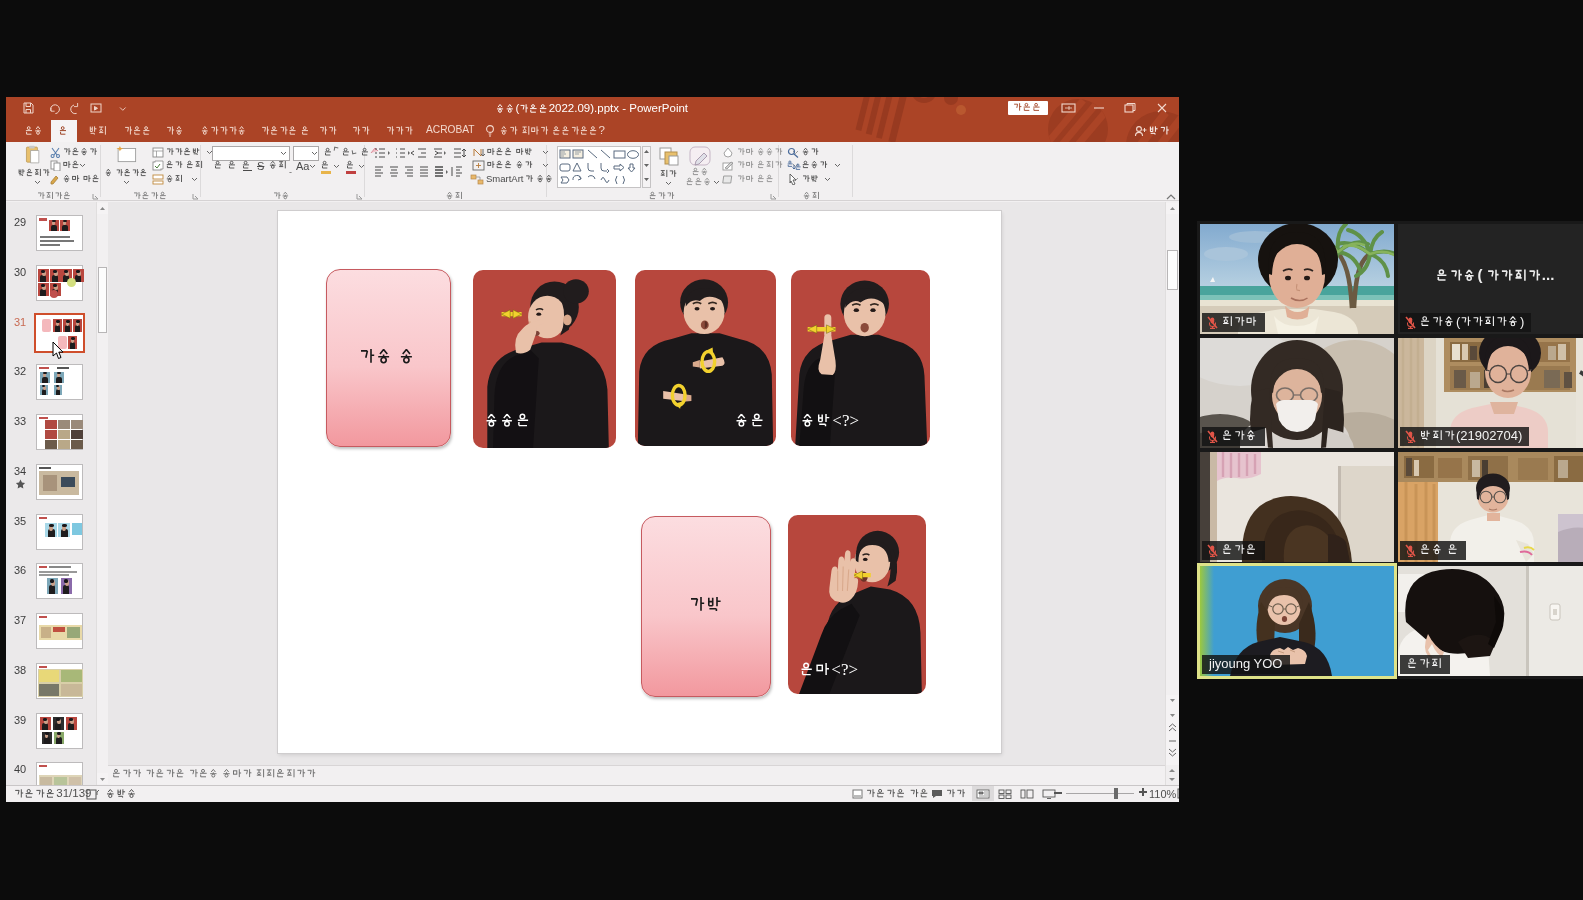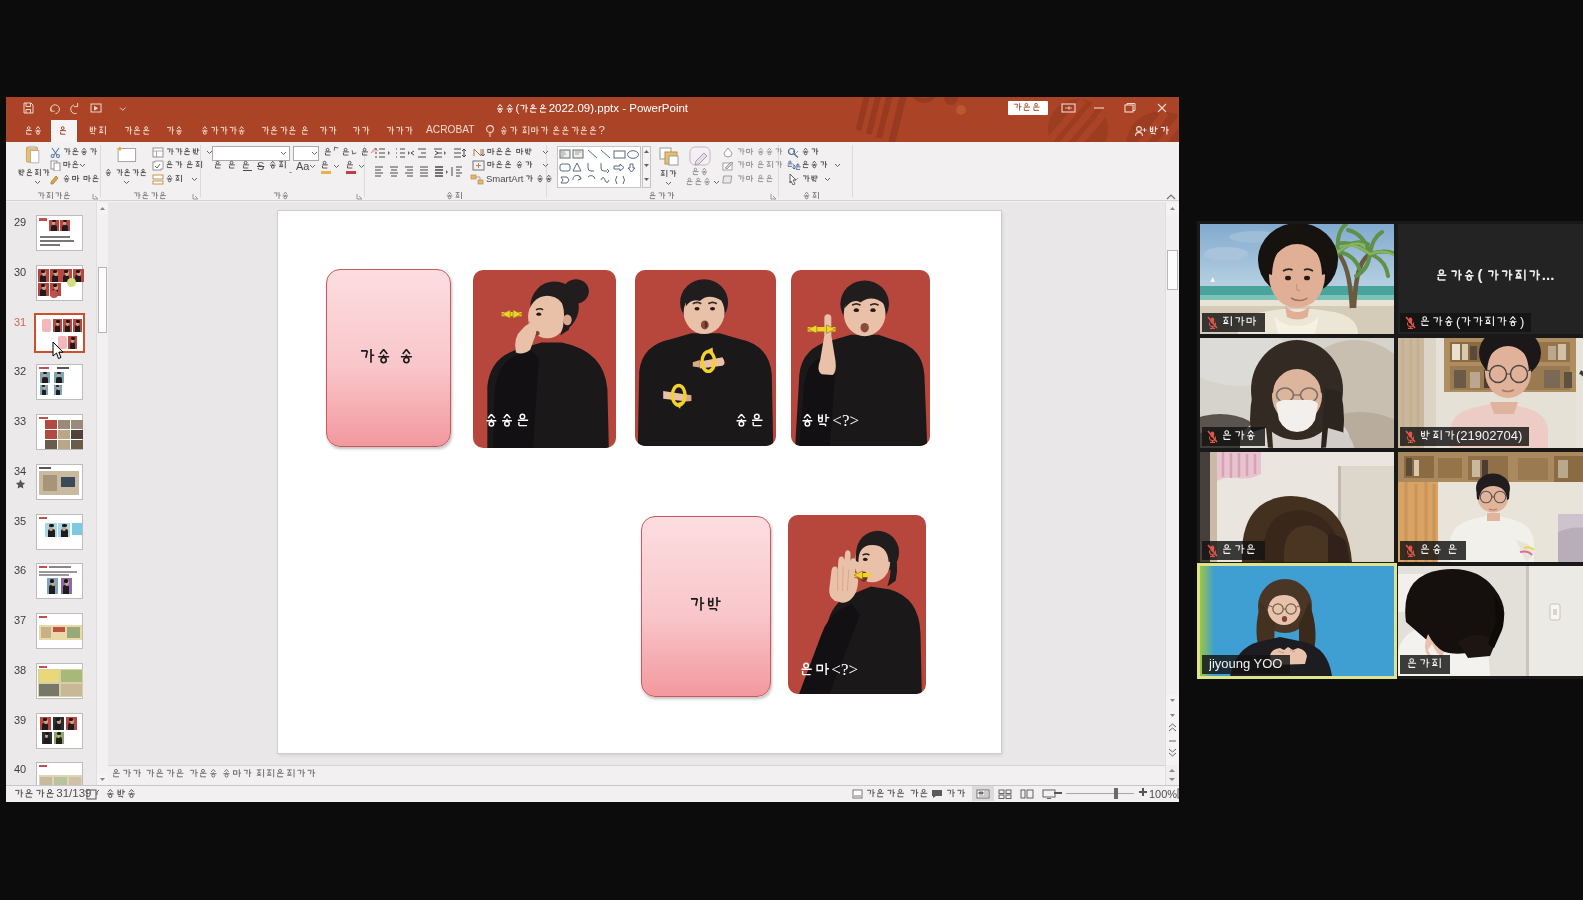--- a/index.html
+++ b/index.html
@@ -1190,21 +1190,21 @@
         <g fill="none" stroke="#555" stroke-width="0.9">
           <rect x="1" y="1" width="12" height="7"></rect>
           <path d="M5 9.5h4"></path>
         </g>
       </svg>
 <div class="abs" style="left:1048px;top:695px;width:8px;height:1.5px;background:#555"></div>
 <div class="abs" style="left:1060px;top:696px;width:68px;height:1px;background:#a8a6a7"></div>
 <div class="abs" style="left:1108px;top:691px;width:4px;height:11px;background:#6a6a6a"></div>
 <div class="abs" style="left:1133px;top:694px;width:8px;height:1.5px;background:#555"></div>
 <div class="abs" style="left:1133px;top:691px;width:1.5px;height:8px;background:#555;margin-left:3px"></div>
-<div class="abs" style="left:1143px;top:691px;font-size:11px;color:#4e4e4e">100%</div>
+<div class="abs" style="left:1143px;top:691px;font-size:11px;color:#4e4e4e">110%</div>
 <svg class="abs" style="left:1171px;top:691px" width="12" height="11" viewBox="0 0 12 11">
         <g stroke="#555" fill="none" stroke-width="1">
           <rect x="1" y="1" width="10" height="9"></rect>
           <path d="M3 5.5h6M6 2.5v6M4 4l-1.5 1.5L4 7M8 4l1.5 1.5L8 7" stroke-width="0.7"></path>
         </g>
       </svg>
 </div>
 <div class="abs" style="left:1197px;top:221px;width:386px;height:458px;background:#191919"></div>
 <svg class="abs" style="left:1200px;top:224px" width="194" height="110" viewBox="0 0 194 110">
       <defs>

